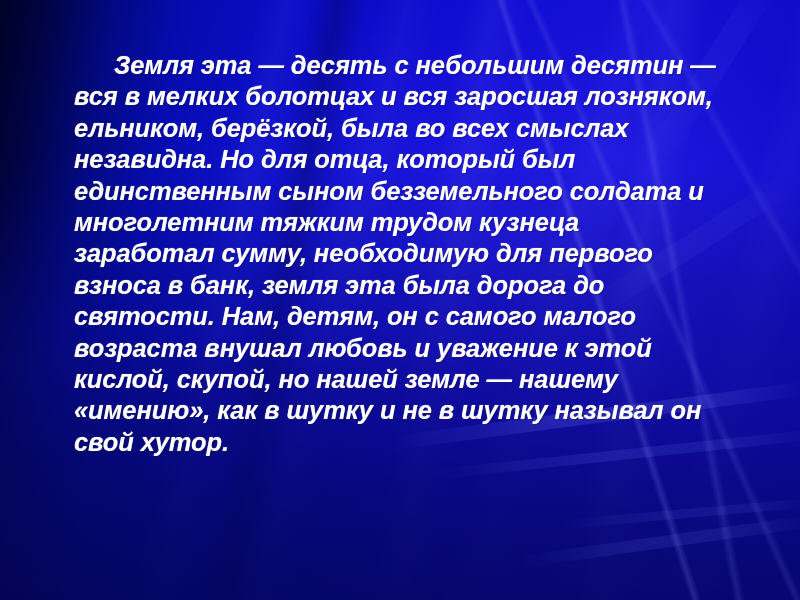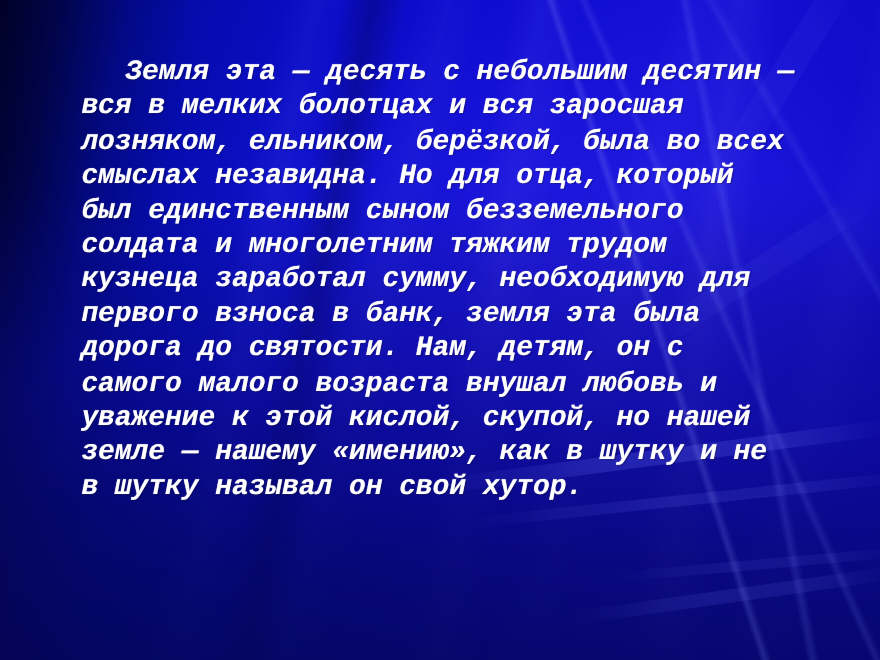--- a/index.html
+++ b/index.html
@@ -6,21 +6,21 @@
     margin: 0;
     padding: 0;
     background: #000000;
   }
   #slide {
     position: relative;
     width: 800px;
     height: 600px;
     overflow: hidden;
     background: #00067a;
-    font-family: Liberation Mono, monospace;
+    font-family: Liberation Sans, sans-serif;
   }
 
   
   .bg-base {
     position: absolute;
     inset: 0;
     background:
       radial-gradient(ellipse 75% 65% at 62% 40%, #1612ad 0%, #0d0a96 34%, #05037f 62%, #01016e 100%),
       linear-gradient(90deg, #00053f 0%, #000a62 9%, #020a7d 22%, #0a08a0 55%, #110dac 78%, #0d0a9a 100%);
     background-blend-mode: screen, normal;

